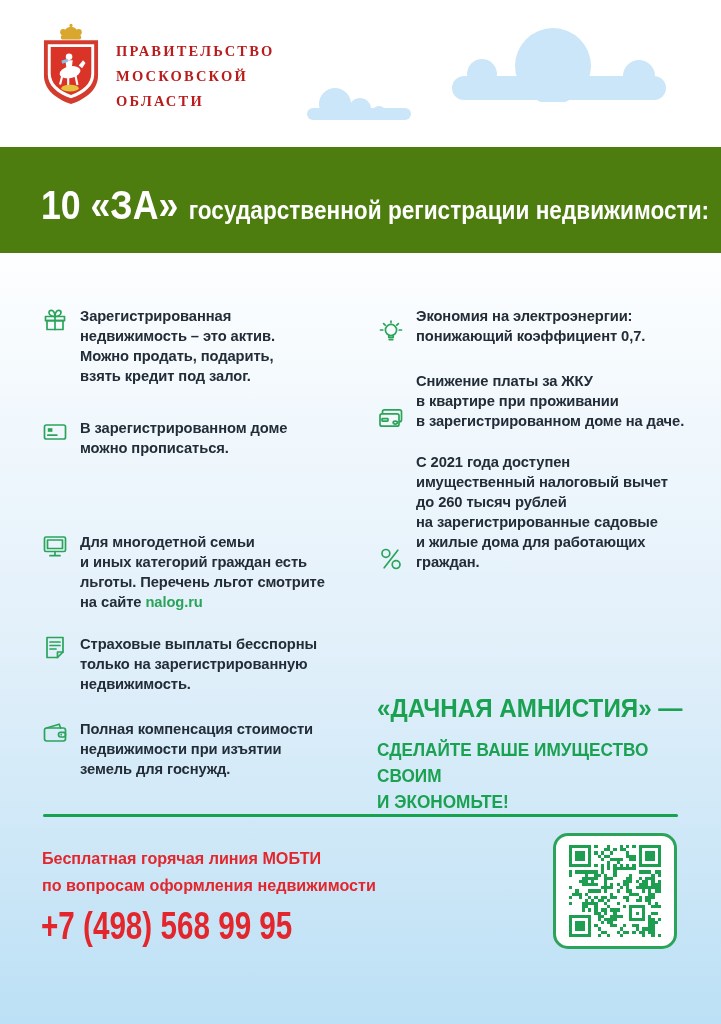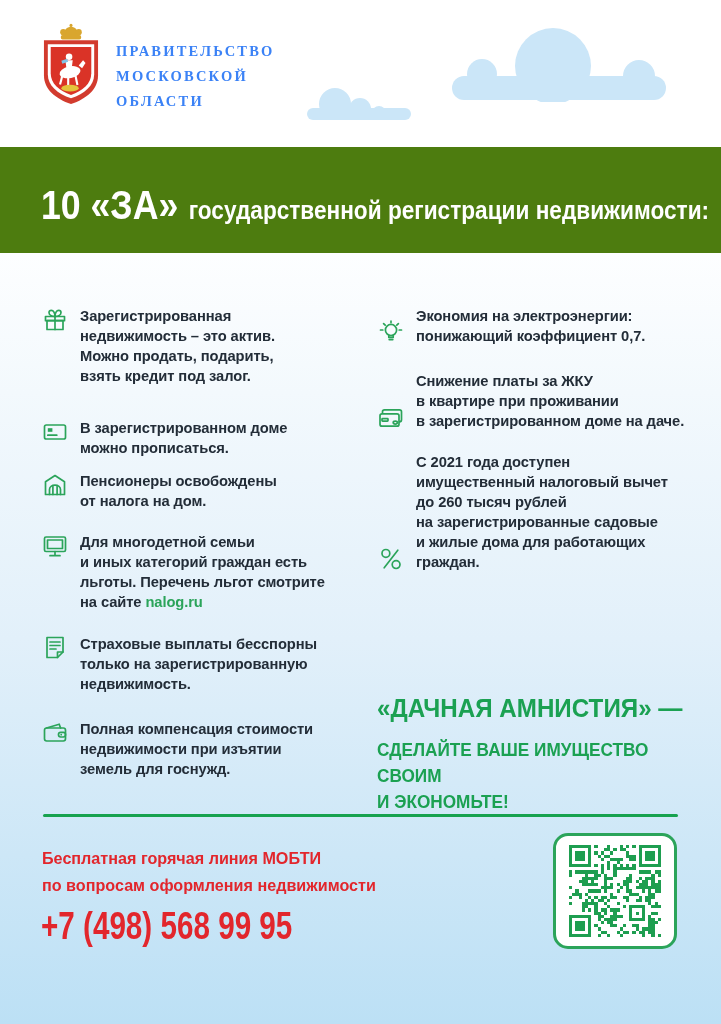--- a/index.html
+++ b/index.html
@@ -2,21 +2,21 @@
 <html lang="ru"><head>
 <meta charset="utf-8">
 <style>
   html,body{margin:0;padding:0;background:#e9edf0;}
   .page{position:relative;width:721px;height:1024px;background:#ffffff;overflow:hidden;
         font-family:"Liberation Sans",sans-serif;margin:0 auto;}
   .cloud{position:absolute;}
   .brand{position:absolute;left:40px;top:22px;display:flex;}
   .coat{width:62px;height:85px;}
   .org{margin-left:14px;margin-top:17px;font-family:"Liberation Serif",serif;font-weight:700;
-       font-size:14.5px;line-height:25px;letter-spacing:2.2px;color:#3b82f6;white-space:pre-line;}
+       font-size:14.5px;line-height:25px;letter-spacing:2.2px;color:#b91c1c;white-space:pre-line;}
   .content-bg{position:absolute;left:0;top:253px;width:721px;height:771px;
        background:linear-gradient(180deg,#fdfeff 0%,#f3f9fd 18%,#e2f0fa 50%,#cde7f7 78%,#bce0f5 100%);}
   .banner{position:absolute;left:0;top:147px;width:721px;height:106px;background:#4d7c0f;}
   .banner-inner{display:flex;align-items:baseline;gap:12px;padding:38px 0 0 47px;
        transform:scaleX(.87);transform-origin:left top;color:#ffffff;white-space:nowrap;}
   .banner-big{font-size:41px;font-weight:700;line-height:1;}
   .banner-rest{font-size:26px;font-weight:700;line-height:1;}
   .item{position:absolute;display:flex;align-items:flex-start;}
   .item.colL{left:42px;width:335px;}
   .item.colR{left:378px;width:335px;align-items:flex-end;}
@@ -120,31 +120,20 @@
       <svg width="26" height="26" viewBox="0 0 26 26" class="ico">
         <rect x="2.5" y="6" width="21" height="14" rx="1.8"></rect>
         <rect x="5.8" y="9.2" width="4.6" height="3.6" fill="#2ba45a" stroke="none"></rect>
         <path d="M5.8 16.2h9"></path>
       </svg>
     </span>
     <p class="txt">В зарегистрированном доме
 можно прописаться.</p>
   </div>
 
-  <div class="item colL" style="top:471px">
-    <span class="ic">
-      <svg width="26" height="26" viewBox="0 0 26 26" class="ico">
-        <path d="M3.5 22.5V9.8L13 3.5l9.5 6.3v12.7z"></path>
-        <path d="M7.5 22.5v-4.9c0-2.7 2.4-4.4 5.5-4.4s5.5 1.7 5.5 4.4v4.9"></path>
-        <path d="M10.9 14.5v8M15.1 14.5v8"></path>
-      </svg>
-    </span>
-    <p class="txt">Пенсионеры освобождены
-от налога на дом.</p>
-  </div>
 
   <div class="item colL" style="top:532px">
     <span class="ic">
       <svg width="26" height="26" viewBox="0 0 26 26" class="ico">
         <rect x="2.5" y="4" width="21" height="14.5" rx="1.5"></rect>
         <rect x="5.5" y="7" width="15" height="8.5"></rect>
         <path d="M13 18.5v4M8 22.7h10"></path>
       </svg>
     </span>
     <p class="txt"><span>Для многодетной семьи

